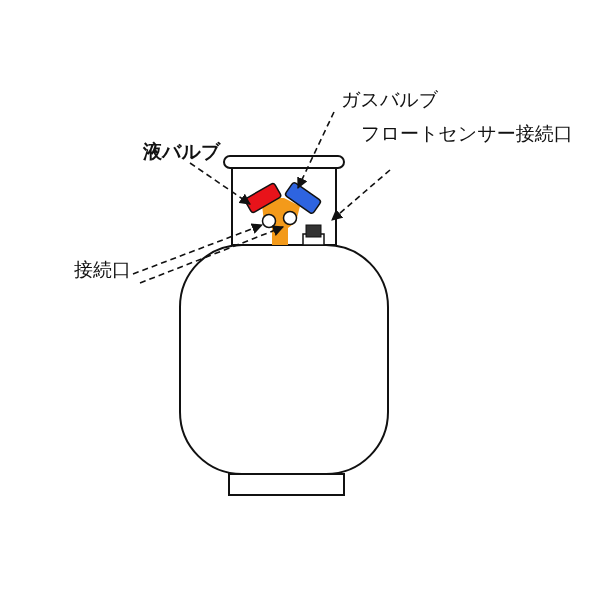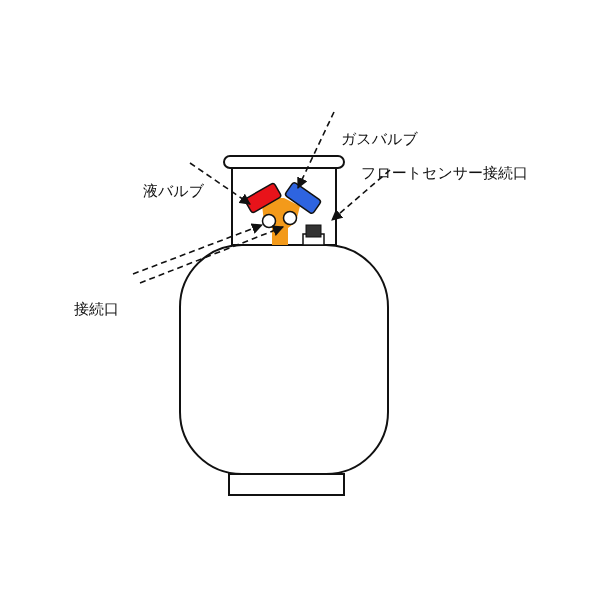--- a/index.html
+++ b/index.html
@@ -1,18 +1,18 @@
 <!DOCTYPE html>
 <html><head>
   <meta charset="utf-8">
   <style>
     html, body { margin: 0; padding: 0; background: #ffffff; }
     body { width: 600px; height: 600px; position: relative; overflow: hidden; font-family: "DejaVu Sans", sans-serif; }
     #diagram { position: absolute; left: 0; top: 0; width: 600px; height: 600px; }
-    .label { position: absolute; font-size: 15px; color: #111111; white-space: nowrap; font-family: "DejaVu Sans", sans-serif; line-height: 1; margin-top: 42px; }
+    .label { position: absolute; font-size: 19px; color: #111111; white-space: nowrap; font-family: "DejaVu Sans", sans-serif; line-height: 1; }
   </style>
 </head>
 <body>
 
 <svg id="diagram" viewBox="0 0 600 600" xmlns="http://www.w3.org/2000/svg">
   <defs>
     <marker id="arrow" viewBox="0 0 10 10" refX="9" refY="5" markerWidth="7" markerHeight="7" orient="auto-start-reverse">
       <path d="M0,0 L10,5 L0,10 z" fill="#111111"></path>
     </marker>
   </defs>
@@ -44,15 +44,15 @@
   <g stroke="#111111" stroke-width="1.6" stroke-dasharray="6,4" fill="none">
     <line x1="190" y1="163" x2="250" y2="204" marker-end="url(#arrow)"></line>
     <line x1="334" y1="112" x2="298" y2="188" marker-end="url(#arrow)"></line>
     <line x1="390" y1="170" x2="332" y2="220" marker-end="url(#arrow)"></line>
     <line x1="133" y1="274" x2="262" y2="225" marker-end="url(#arrow)"></line>
     <line x1="140" y1="283" x2="283" y2="227" marker-end="url(#arrow)"></line>
   </g>
 </svg>
 
 <div class="label" style="left:341px; top:90px;">ガスバルブ</div>
-<div class="label" style="left:143px; top:142px;">液バルブ</div>
+<div class="label" style="left:143px; top:142px;font-weight:bold;">液バルブ</div>
 <div class="label" style="left:361px; top:124px;">フロートセンサー接続口</div>
 <div class="label" style="left:74px; top:260px;">接続口</div>
 
 </body></html>

